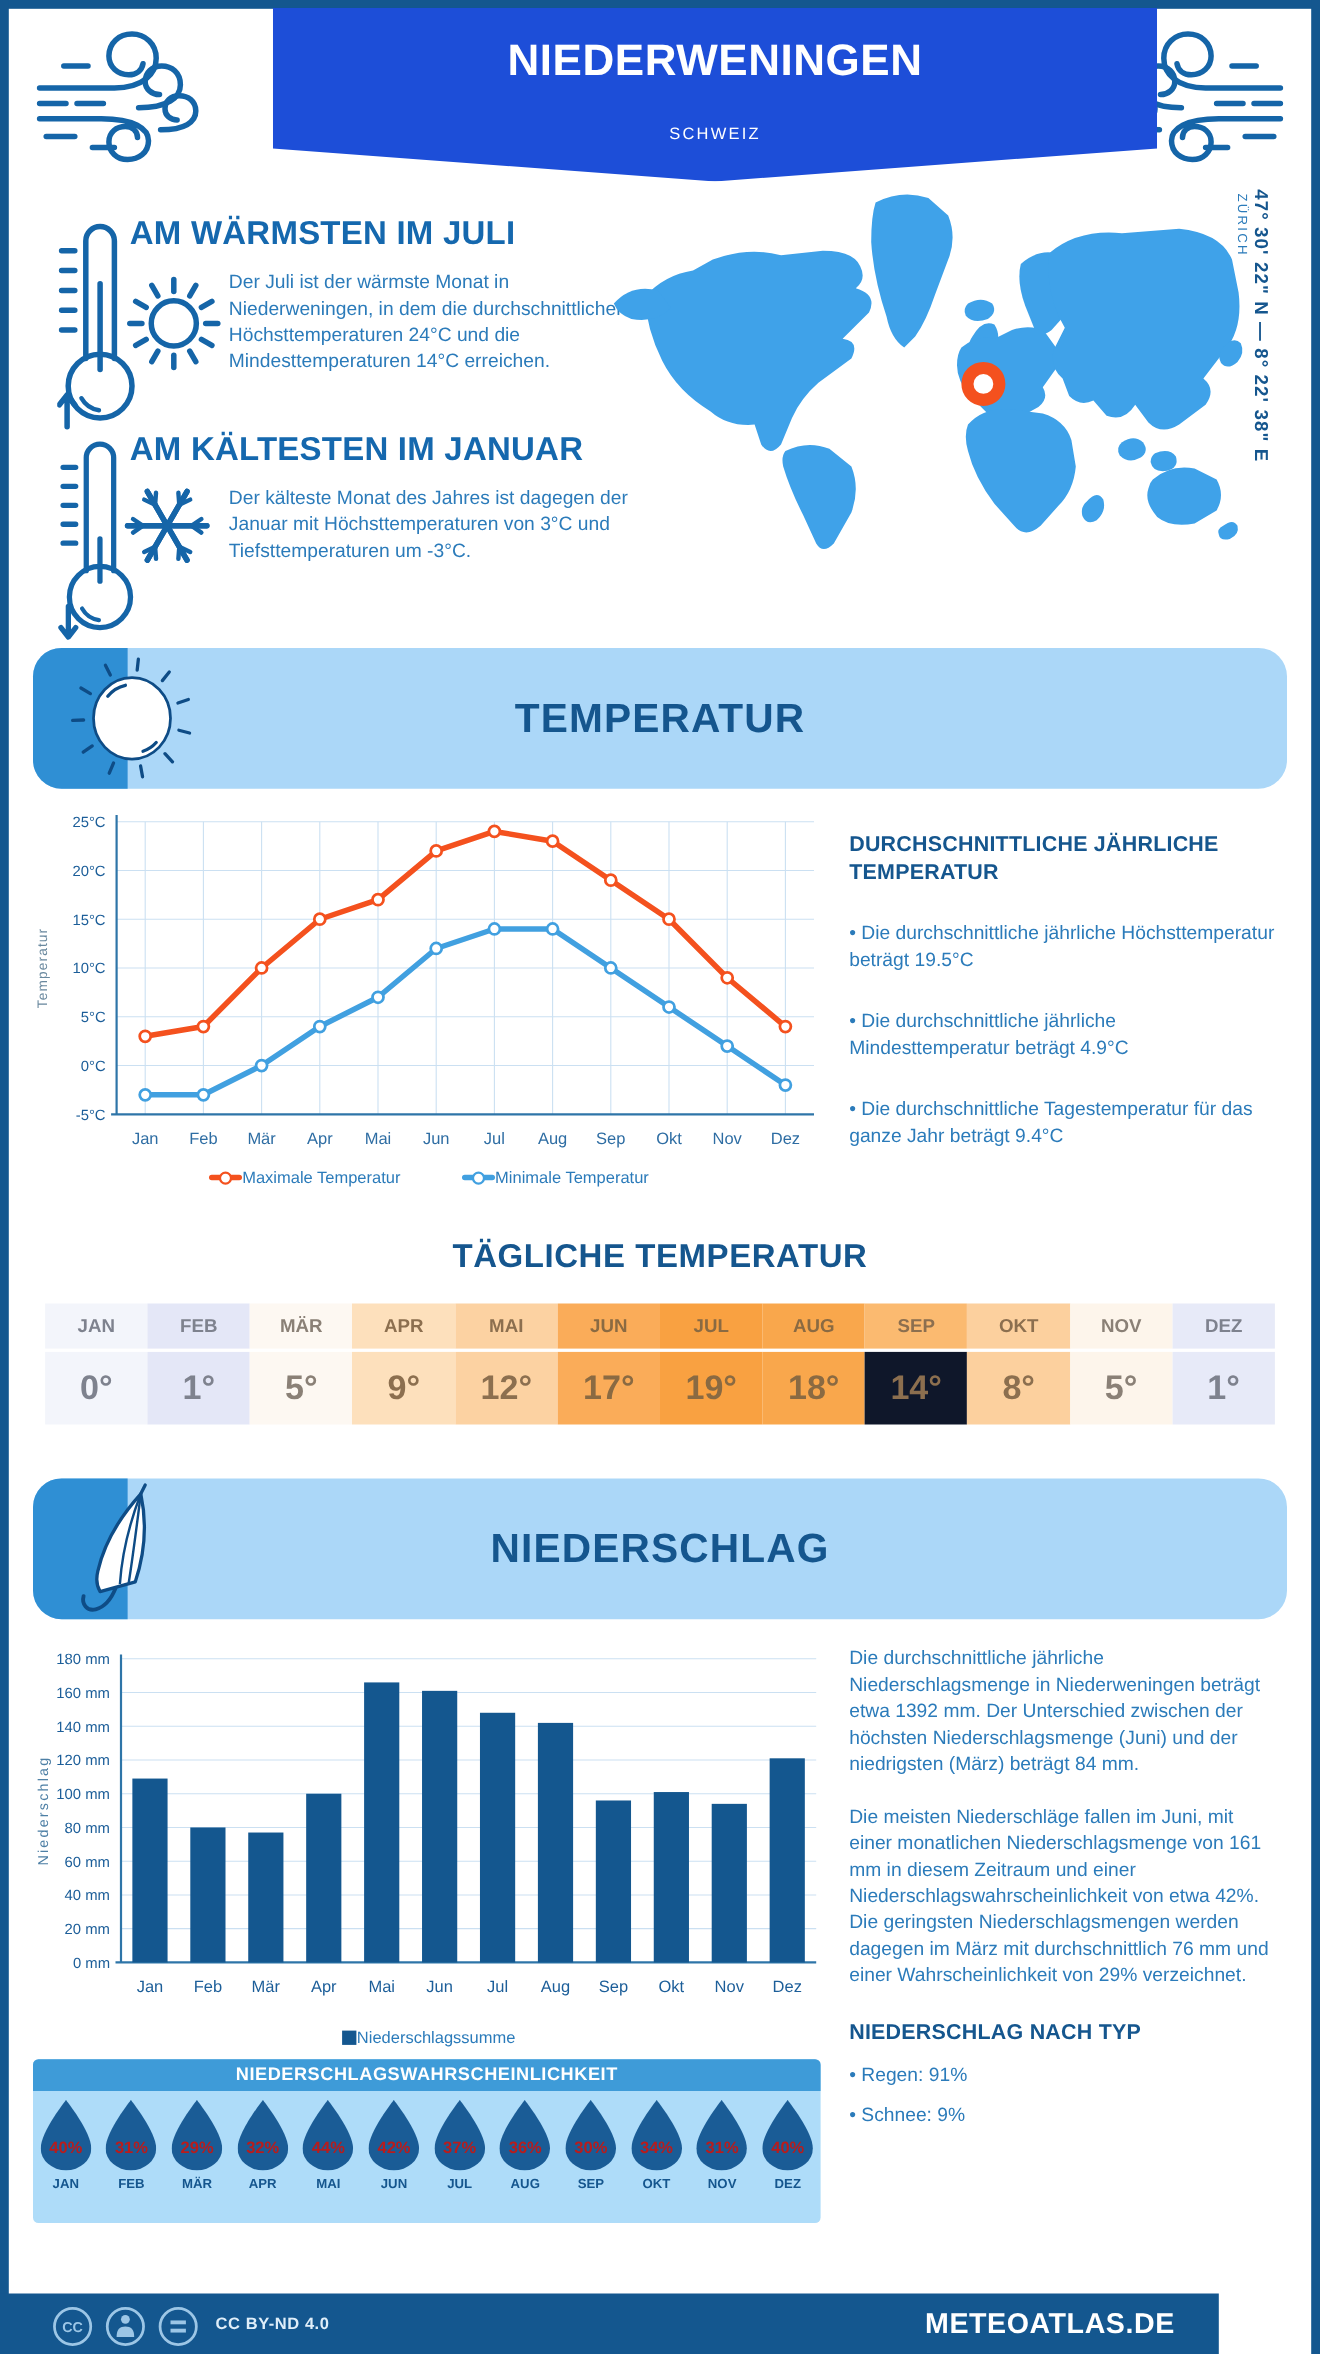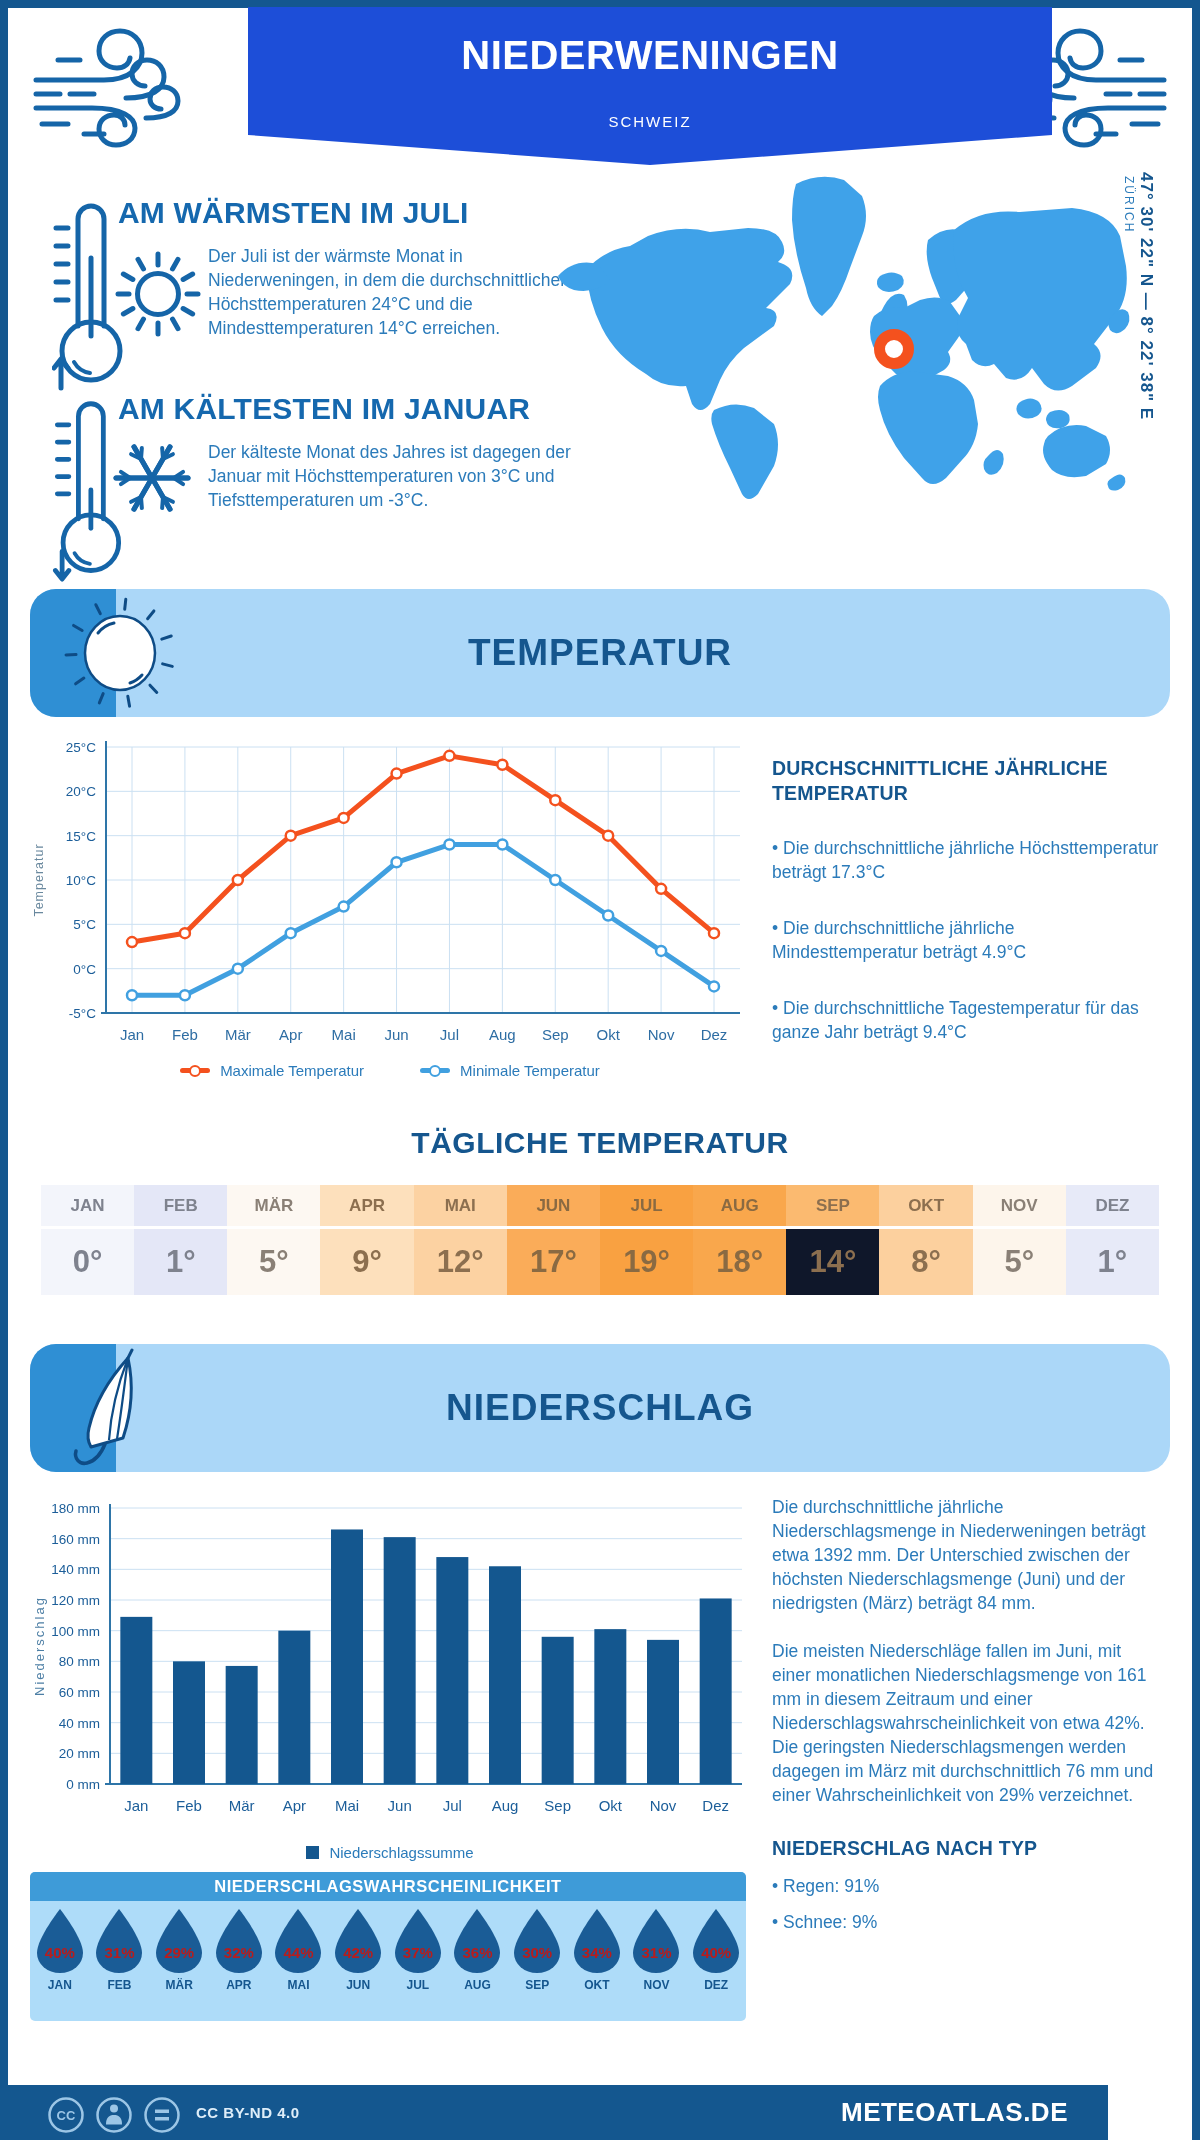--- a/index.html
+++ b/index.html
@@ -25,21 +25,21 @@
   #geo{left:1122px;top:172px;height:356px;writing-mode:vertical-rl;}
   #geo .coords{font-size:17px;font-weight:bold;color:#15568E;letter-spacing:1px;}
   #geo .region{font-size:12px;color:#2B7BBA;letter-spacing:2px;margin-top:4px;}
   
   .band{width:1140px;height:128px;background:#ABD7F8;border-radius:26px;}
   .band .tab{position:absolute;left:0;top:0;width:86px;height:128px;background:#2F8FD4;border-radius:26px 0 0 26px;}
   .band .band-title{position:absolute;left:0;right:0;top:0;line-height:128px;text-align:center;
         font-size:37px;font-weight:bold;color:#15568E;letter-spacing:1px;}
   
   .legend-row{display:flex;justify-content:center;align-items:center;gap:56px;width:720px;}
-  .legend-item{display:flex;align-items:center;gap:10px;font-size:15px;color:#2B7BBA;}
+  .legend-item{display:flex;align-items:center;font-size:15px;color:#2B7BBA;}
   .lm{position:relative;width:30px;height:5px;border-radius:3px;}
   .lm::after{content:"";position:absolute;left:50%;top:50%;transform:translate(-50%,-50%);
         width:8px;height:8px;border-radius:50%;background:#fff;border:2.5px solid;}
   .lm.max{background:#F4511E;}  .lm.max::after{border-color:#F4511E;}
   .lm.min{background:#41A0E0;}  .lm.min::after{border-color:#41A0E0;}
   .lsq{width:13px;height:13px;background:#14578F;}
   
   .colhead{font-size:19.5px;font-weight:bold;color:#15568E;line-height:1.3;letter-spacing:.2px;}
   .coltext{font-size:17.5px;line-height:1.37;color:#2B7BBA;}
   .bullet::before{content:"• ";}
@@ -291,21 +291,21 @@
       <span>Maximale Temperatur</span>
     </div>
     <div class="legend-item">
       <span class="lm min"></span>
       <span>Minimale Temperatur</span>
     </div>
   </div>
 
   <div class="abs" style="left:772px;top:740px;width:392px;margin-top:16px;">
     <div class="colhead">DURCHSCHNITTLICHE JÄHRLICHE TEMPERATUR</div>
-    <p class="coltext bullet" style="margin:30px 0 0 0;">Die durchschnittliche jährliche Höchsttemperatur beträgt 17.3°C</p>
+    <p class="coltext bullet" style="margin:30px 0 0 0;">Die durchschnittliche jährliche Höchsttemperatur beträgt 19.5°C</p>
     <p class="coltext bullet" style="margin:32px 0 0 0;">Die durchschnittliche jährliche Mindesttemperatur beträgt 4.9°C</p>
     <p class="coltext bullet" style="margin:32px 0 0 0;">Die durchschnittliche Tagestemperatur für das ganze Jahr beträgt 9.4°C</p>
   </div>
 
   <div class="abs" id="daily-head">TÄGLICHE TEMPERATUR</div>
   <div class="abs" style="left:41px;top:1185px;">
     <div class="dt-row" id="dt-months" style="margin-bottom:3px;">
         <div class="dt-m" style="background: rgb(243, 245, 251); color: rgb(126, 130, 142);">JAN</div>
         <div class="dt-m" style="background: rgb(228, 231, 247); color: rgb(126, 130, 142);">FEB</div>
         <div class="dt-m" style="background: rgb(253, 248, 242); color: rgb(138, 128, 118);">MÄR</div>

